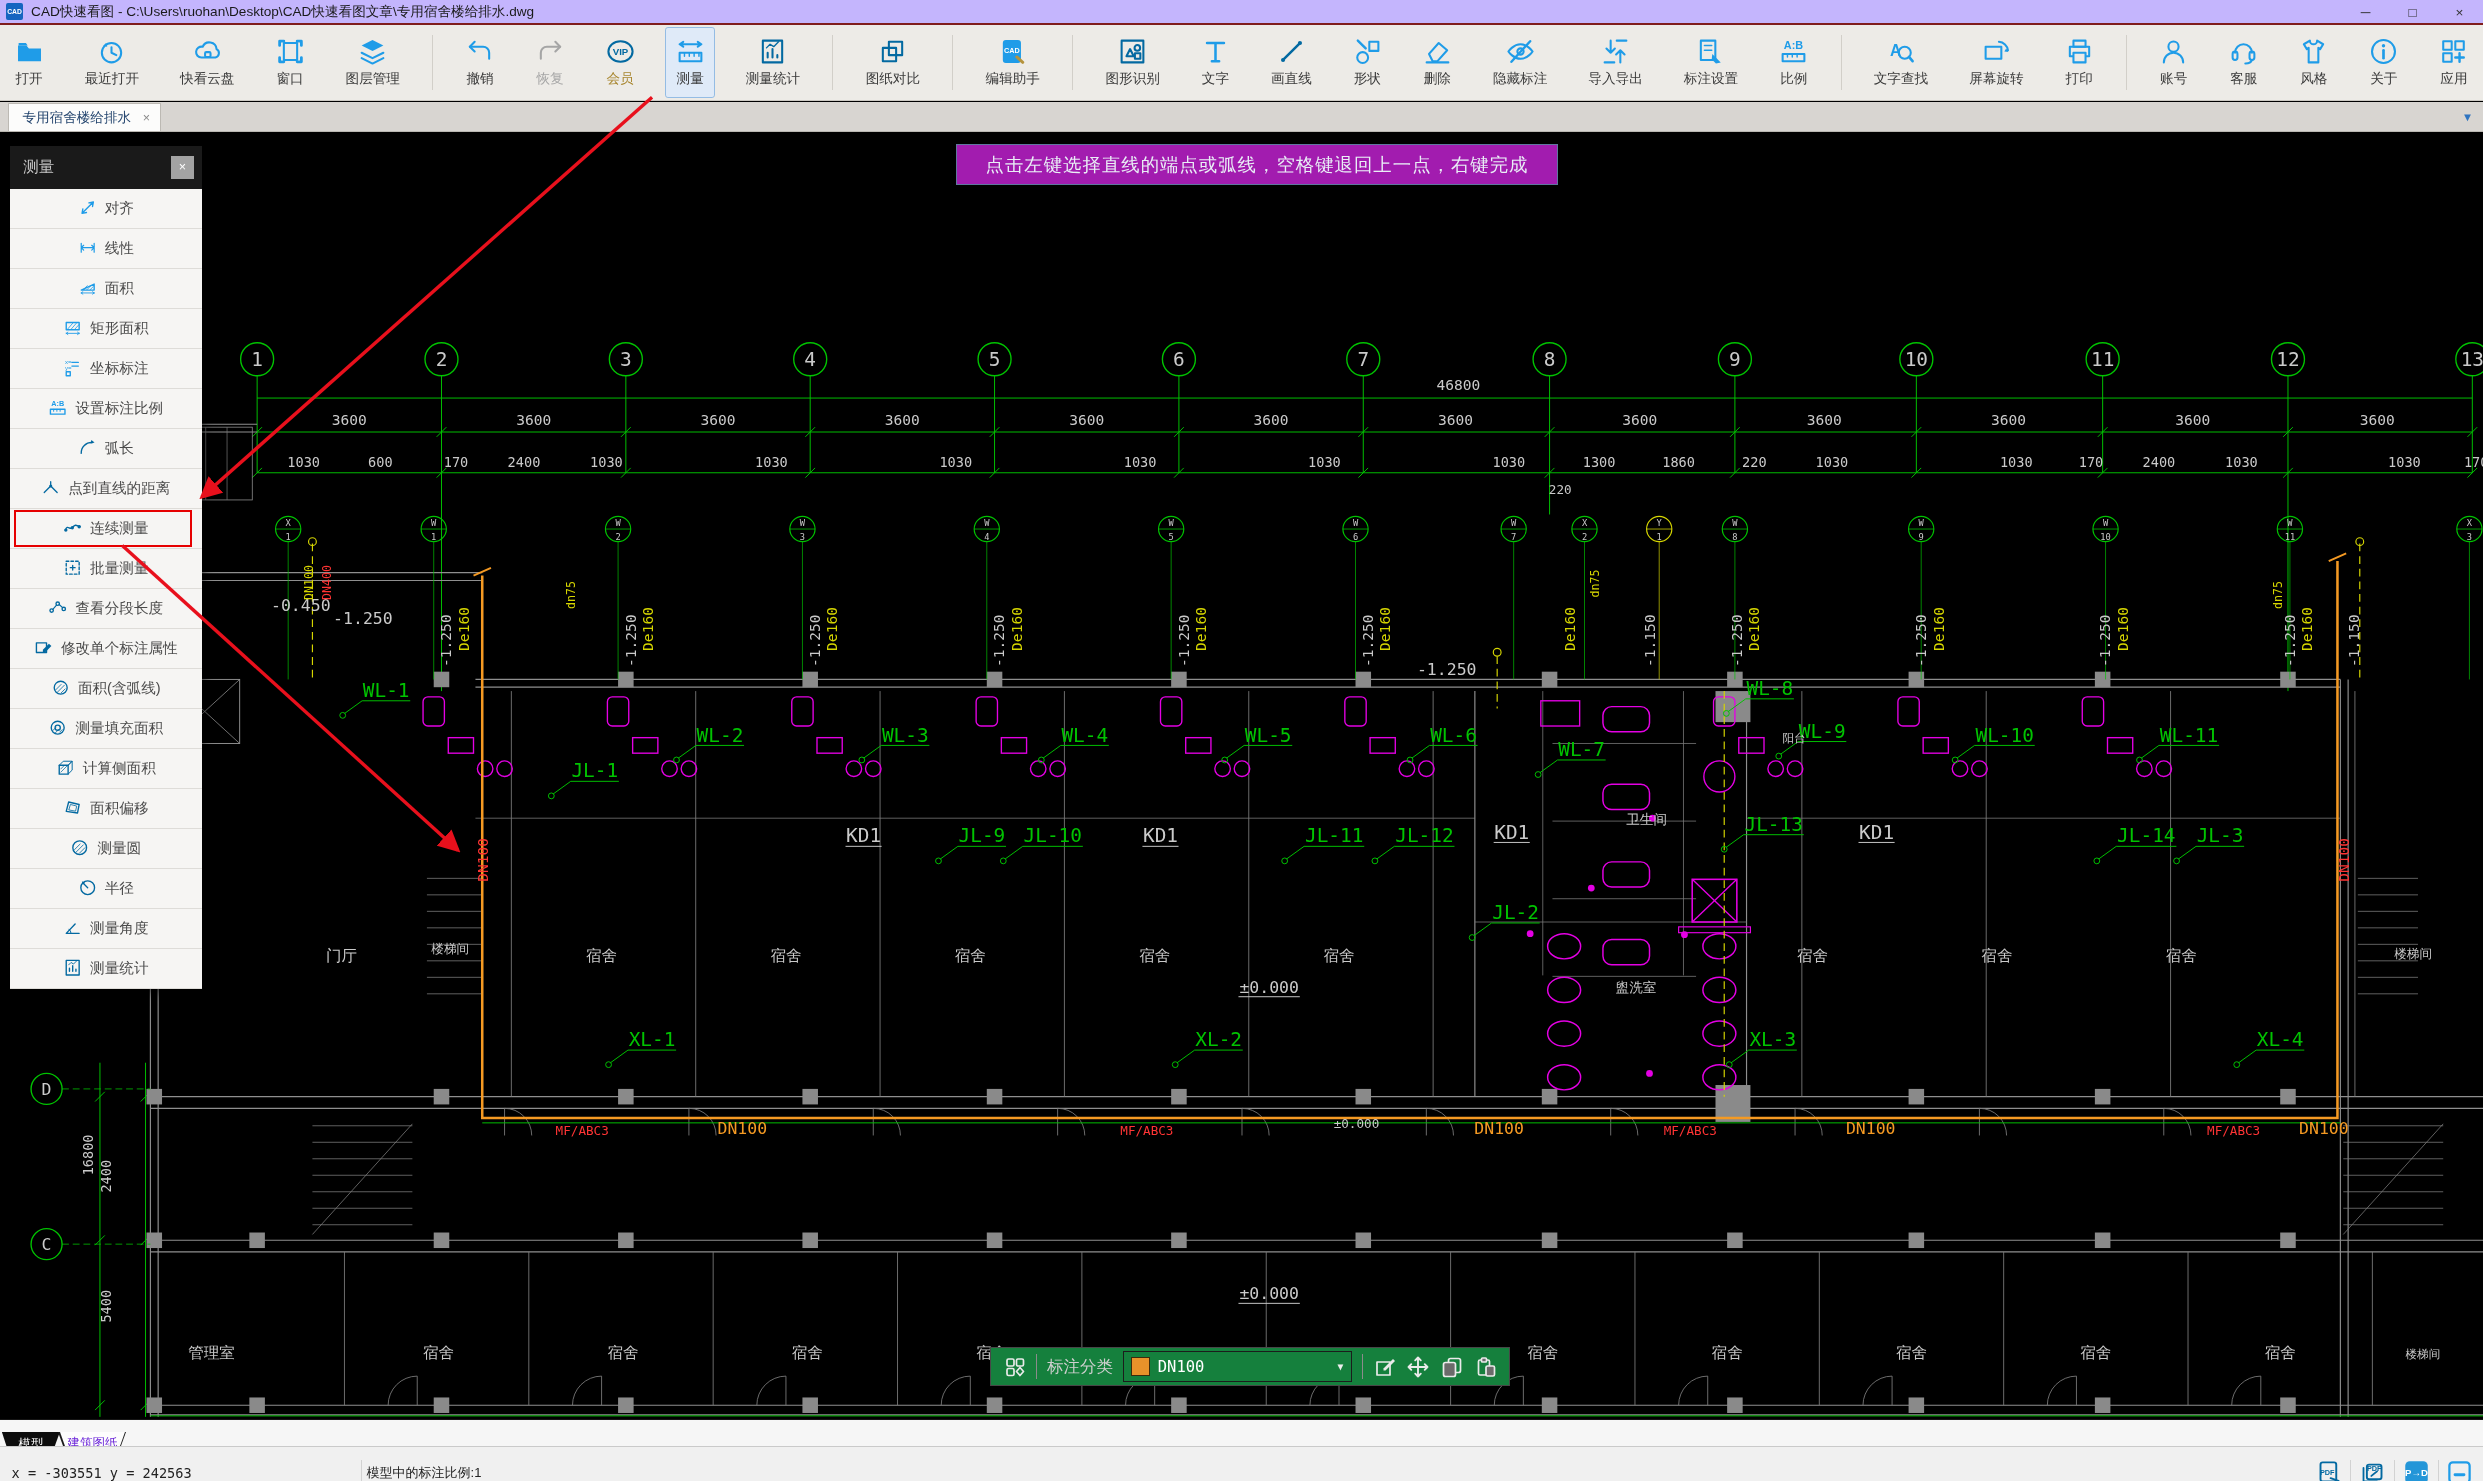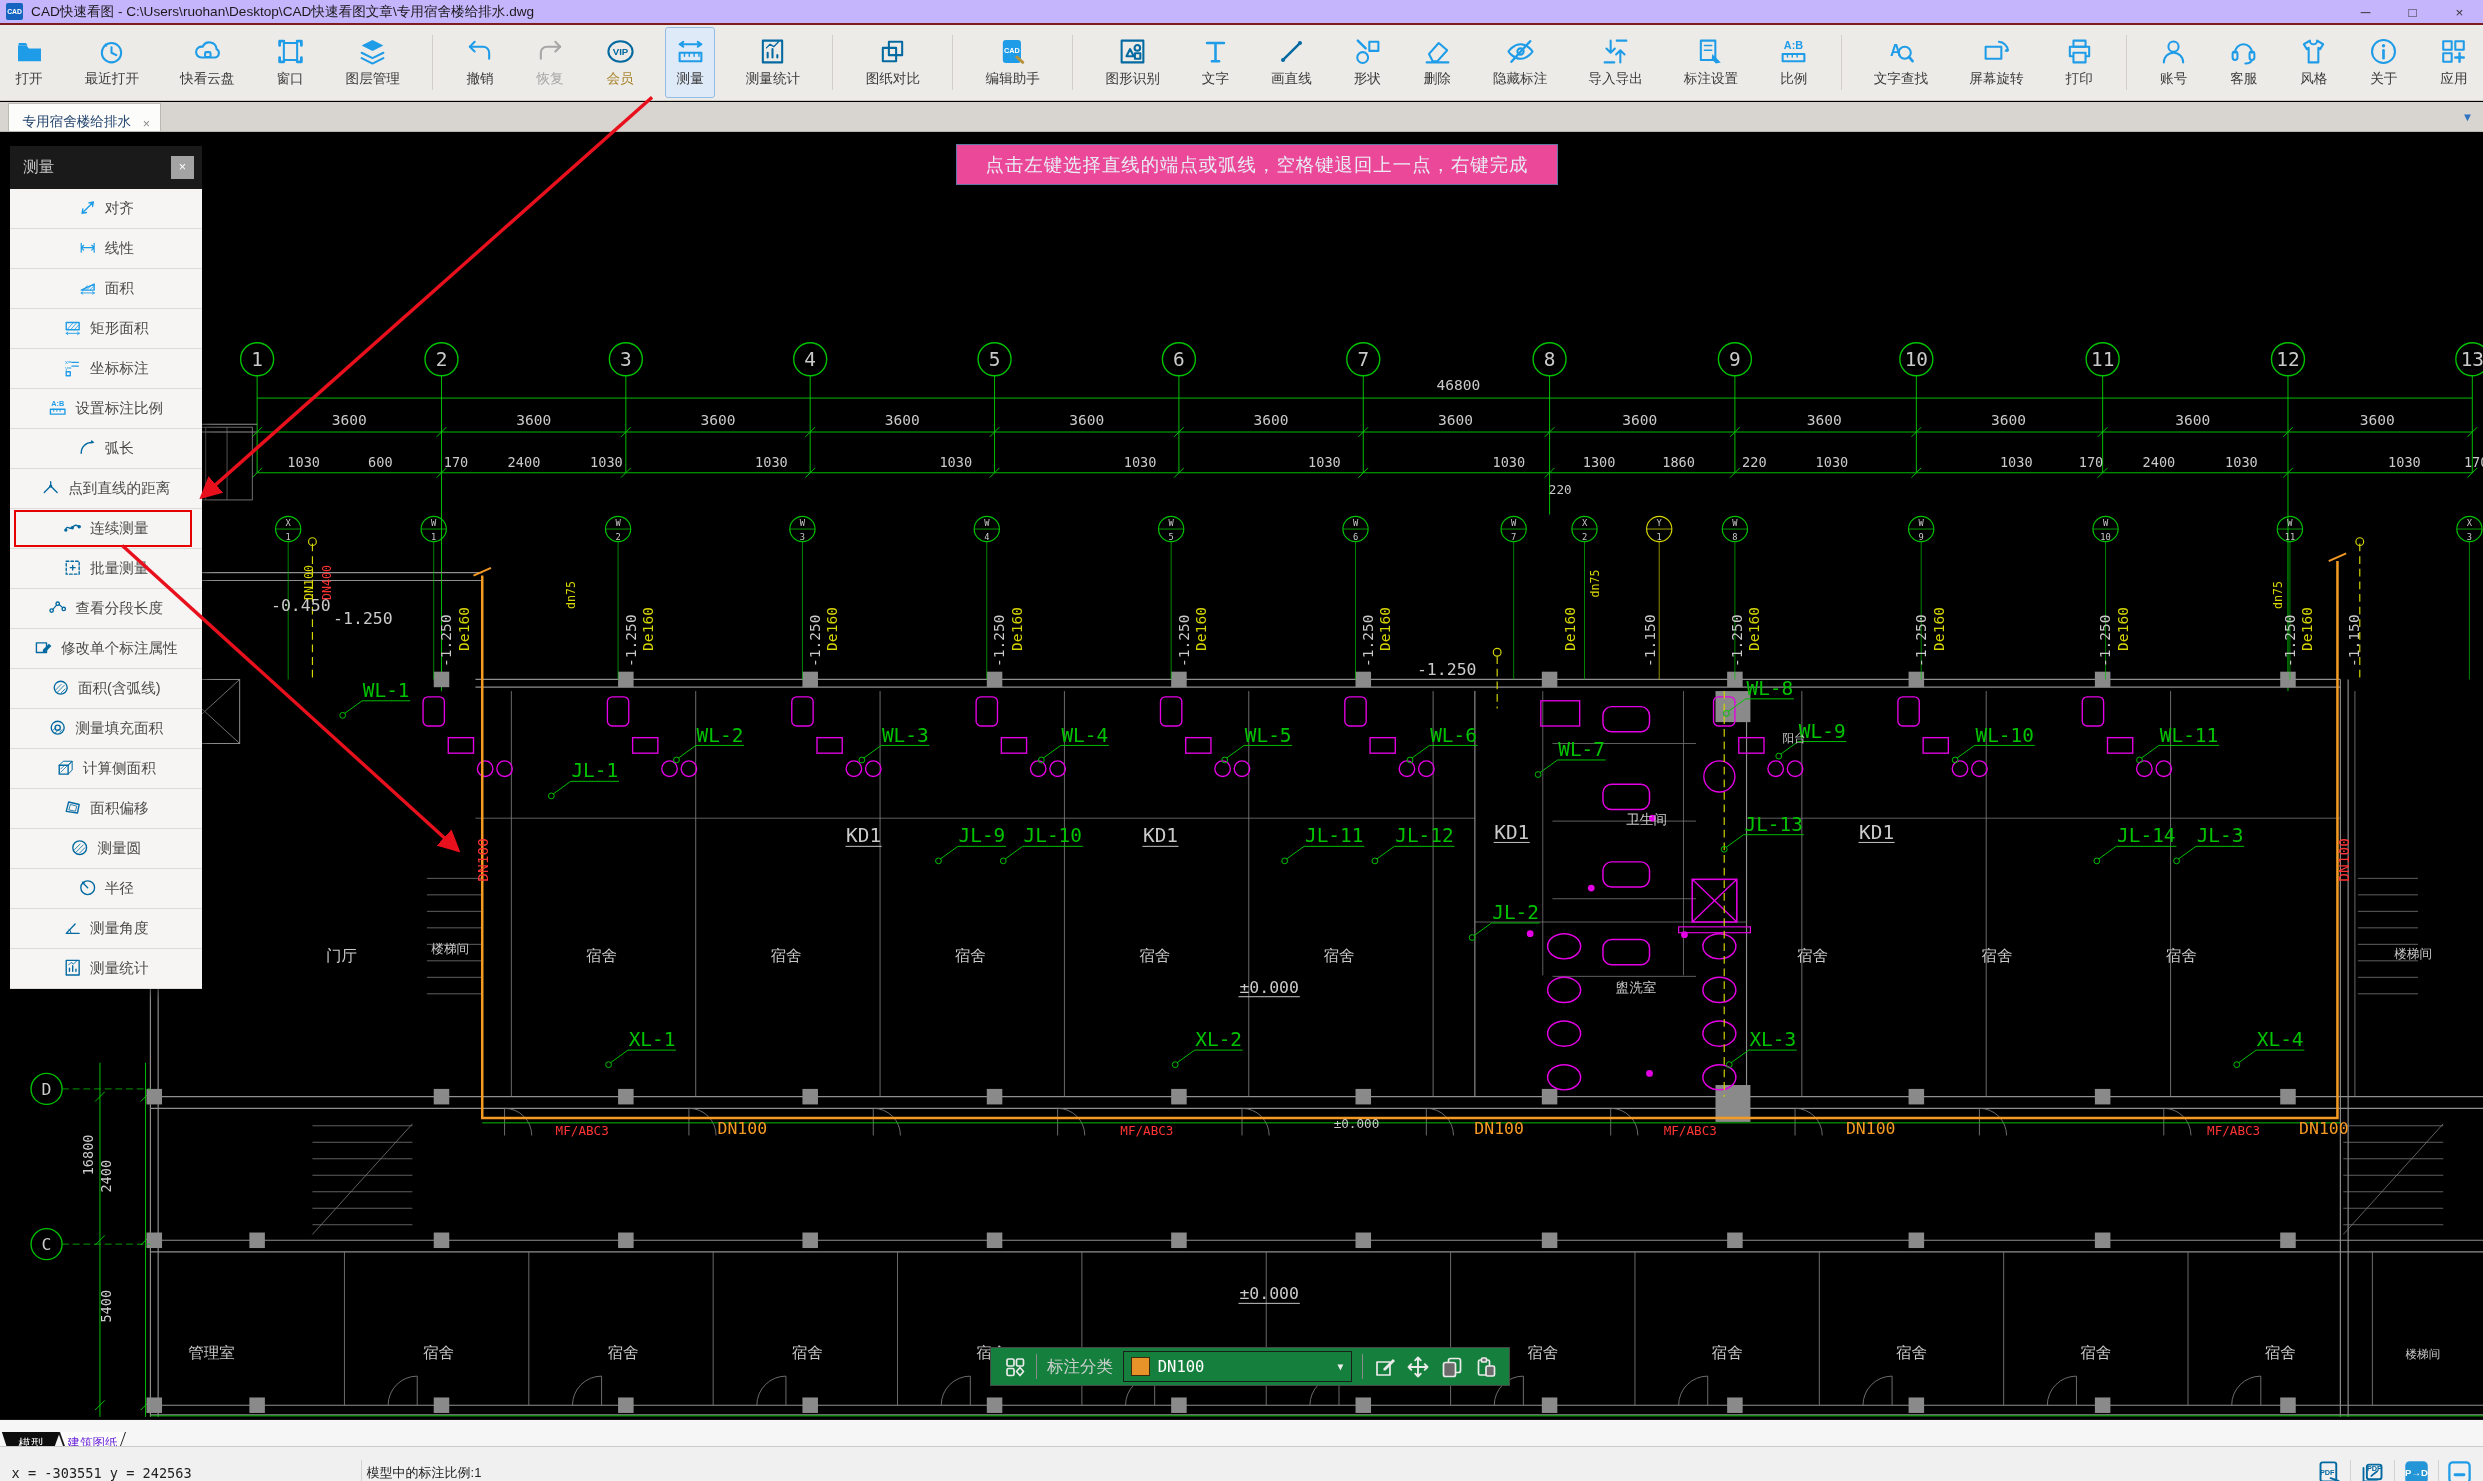--- a/index.html
+++ b/index.html
@@ -16,27 +16,27 @@
 .tb-item .ticon{width:29px;height:29px;}
 .tb-item.active{background:#dfeaf8;border:1px solid #94bce4;}
 .tb-item.disabled{color:#a6a6a6;}
 .tb-item.goldtxt{color:#a8862f;}
 .tb-sep{width:1px;background:#d2cfc9;margin:7.8px 1.9px;}
 .ic-blue{color:#1f9ce8;}
 .ic-gold{color:#0369a1;}
 .ic-gray{color:#a5a5a5;}
 
 .tabbar{position:absolute;top:102px;left:0;width:2483px;height:30px;background:#d8d5d1;border-bottom:1px solid #bab7b1;display:flex;align-items:flex-end;padding-left:7.8px;box-sizing:border-box;}
-.doc-tab{height:27px;background:#fcfcfb;border:1px solid #bcb9b3;border-bottom:none;display:flex;align-items:flex-end;gap:11.6px;padding:0 9.7px 0 13.6px;font-size:13.6px;color:#24456e;cursor:pointer;}
+.doc-tab{height:27px;background:#fcfcfb;border:1px solid #bcb9b3;border-bottom:none;display:flex;align-items:center;gap:11.6px;padding:0 9.7px 0 13.6px;font-size:13.6px;color:#24456e;cursor:pointer;}
 .doc-tab .closex{color:#8a8a8a;font-size:12.6px;}
 .tab-caret{position:absolute;right:9.7px;top:7.8px;color:#2f74c0;font-size:11.6px;}
 
 .canvas-wrap{position:absolute;top:132px;left:0;width:2483px;height:1287px;background:#000;overflow:hidden;}
 #cad-svg{position:absolute;top:0;left:0;}
-.cad-tooltip{position:absolute;left:956px;top:11.6px;width:600px;height:39px;background:#ec4899;border:1px solid #60779f;color:#e9eef6;font-size:18.4px;display:flex;align-items:center;justify-content:center;letter-spacing:1px;z-index:6;}
+.cad-tooltip{position:absolute;left:956px;top:11.6px;width:600px;height:39px;background:#a21caf;border:1px solid #60779f;color:#e9eef6;font-size:18.4px;display:flex;align-items:center;justify-content:center;letter-spacing:1px;z-index:6;}
 
 .panel{position:absolute;left:9.7px;top:13.6px;width:192px;background:#f6f5f3;box-shadow:1.9px 2.9px 9.7px rgba(0,0,0,.55);z-index:5;}
 .panel-header{height:43px;background:#1a1a1a;color:#c9c9c9;font-size:15.5px;display:flex;align-items:center;justify-content:space-between;padding:0 7.8px 0 13.6px;}
 .panel-close{width:23px;height:23px;background:#a3a3a3;color:#fff;display:flex;align-items:center;justify-content:center;font-size:12.6px;cursor:pointer;}
 .p-item{height:39px;display:flex;align-items:center;justify-content:center;gap:7.8px;font-size:14.6px;color:#4b4b4b;border-bottom:1px solid #dedcd8;cursor:pointer;position:relative;background:#f6f5f3;}
 .p-item .picon{width:19.4px;height:19.4px;flex:0 0 19.4px;}
 .p-item.boxed::after{content:"";position:absolute;left:3.9px;right:9.7px;top:1px;bottom:1px;border:2.9px solid #e60000;pointer-events:none;}
 
 .bottom-toolbar{position:absolute;left:990px;top:1215px;height:39px;background:#15803d;border:1px solid #474747;display:flex;align-items:center;gap:9.7px;padding:0 11.6px;box-sizing:border-box;z-index:6;}
 .bt-label{color:#cfcfcf;font-size:16.5px;white-space:nowrap;}

